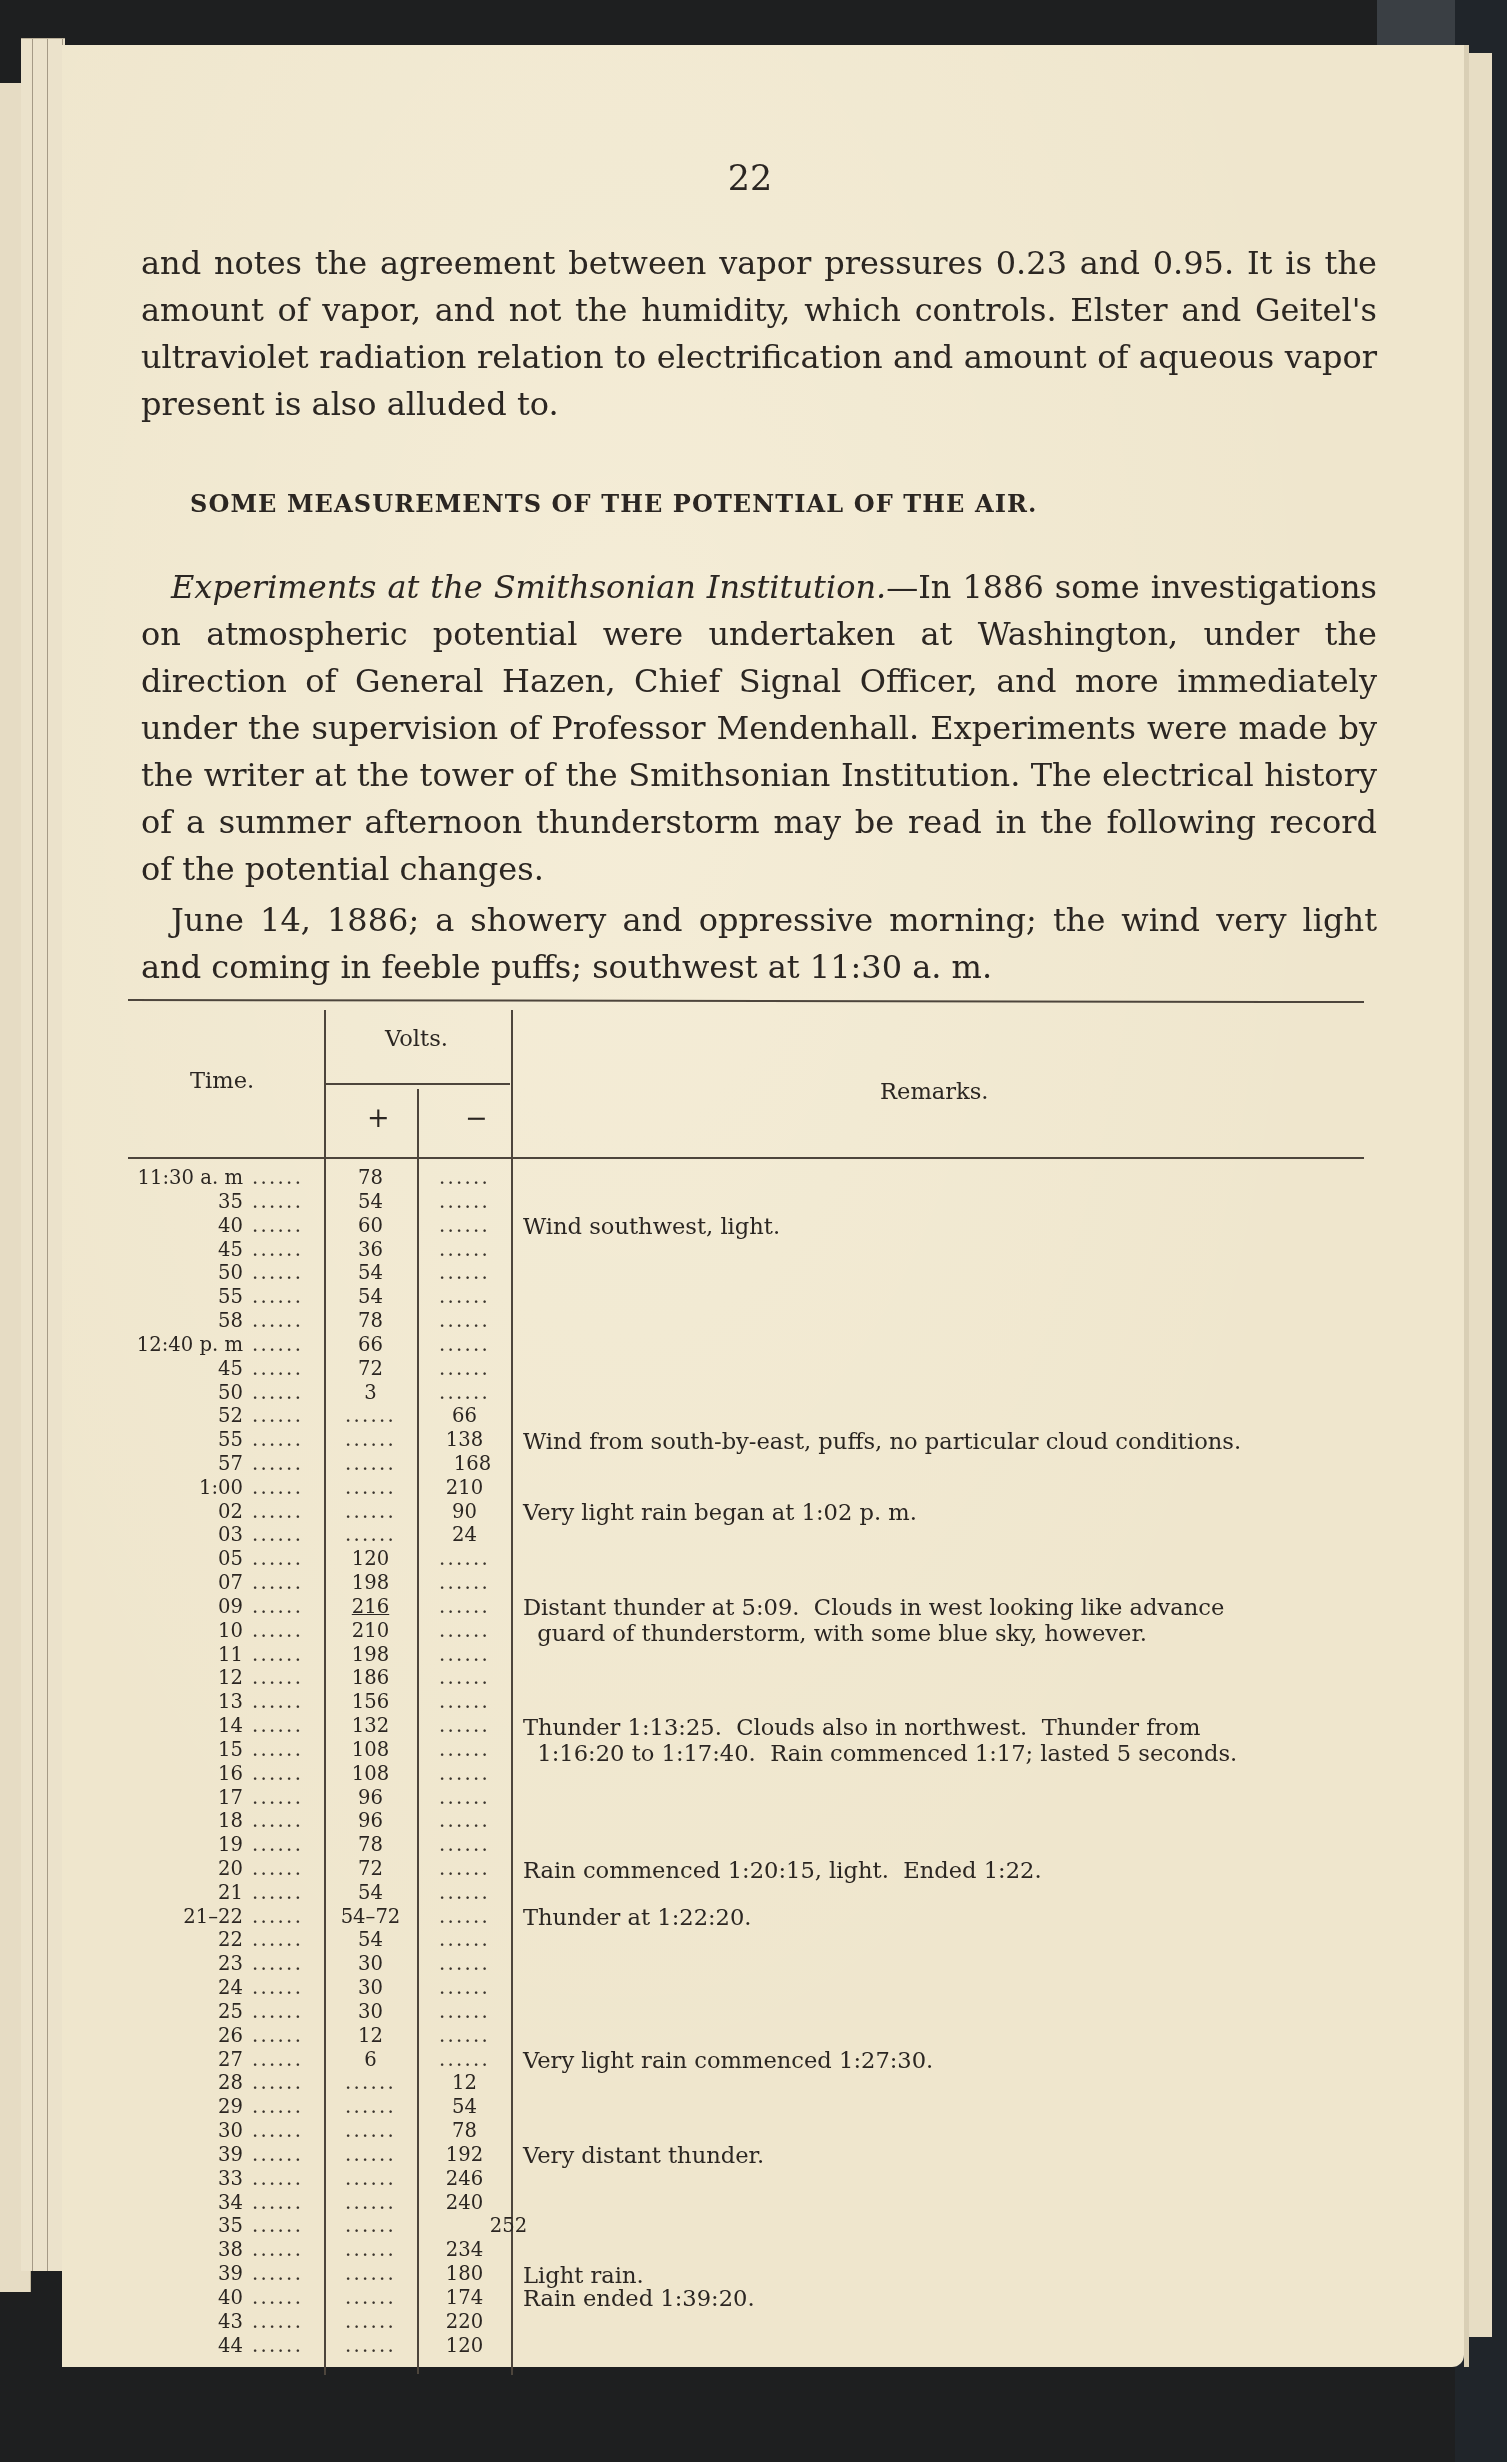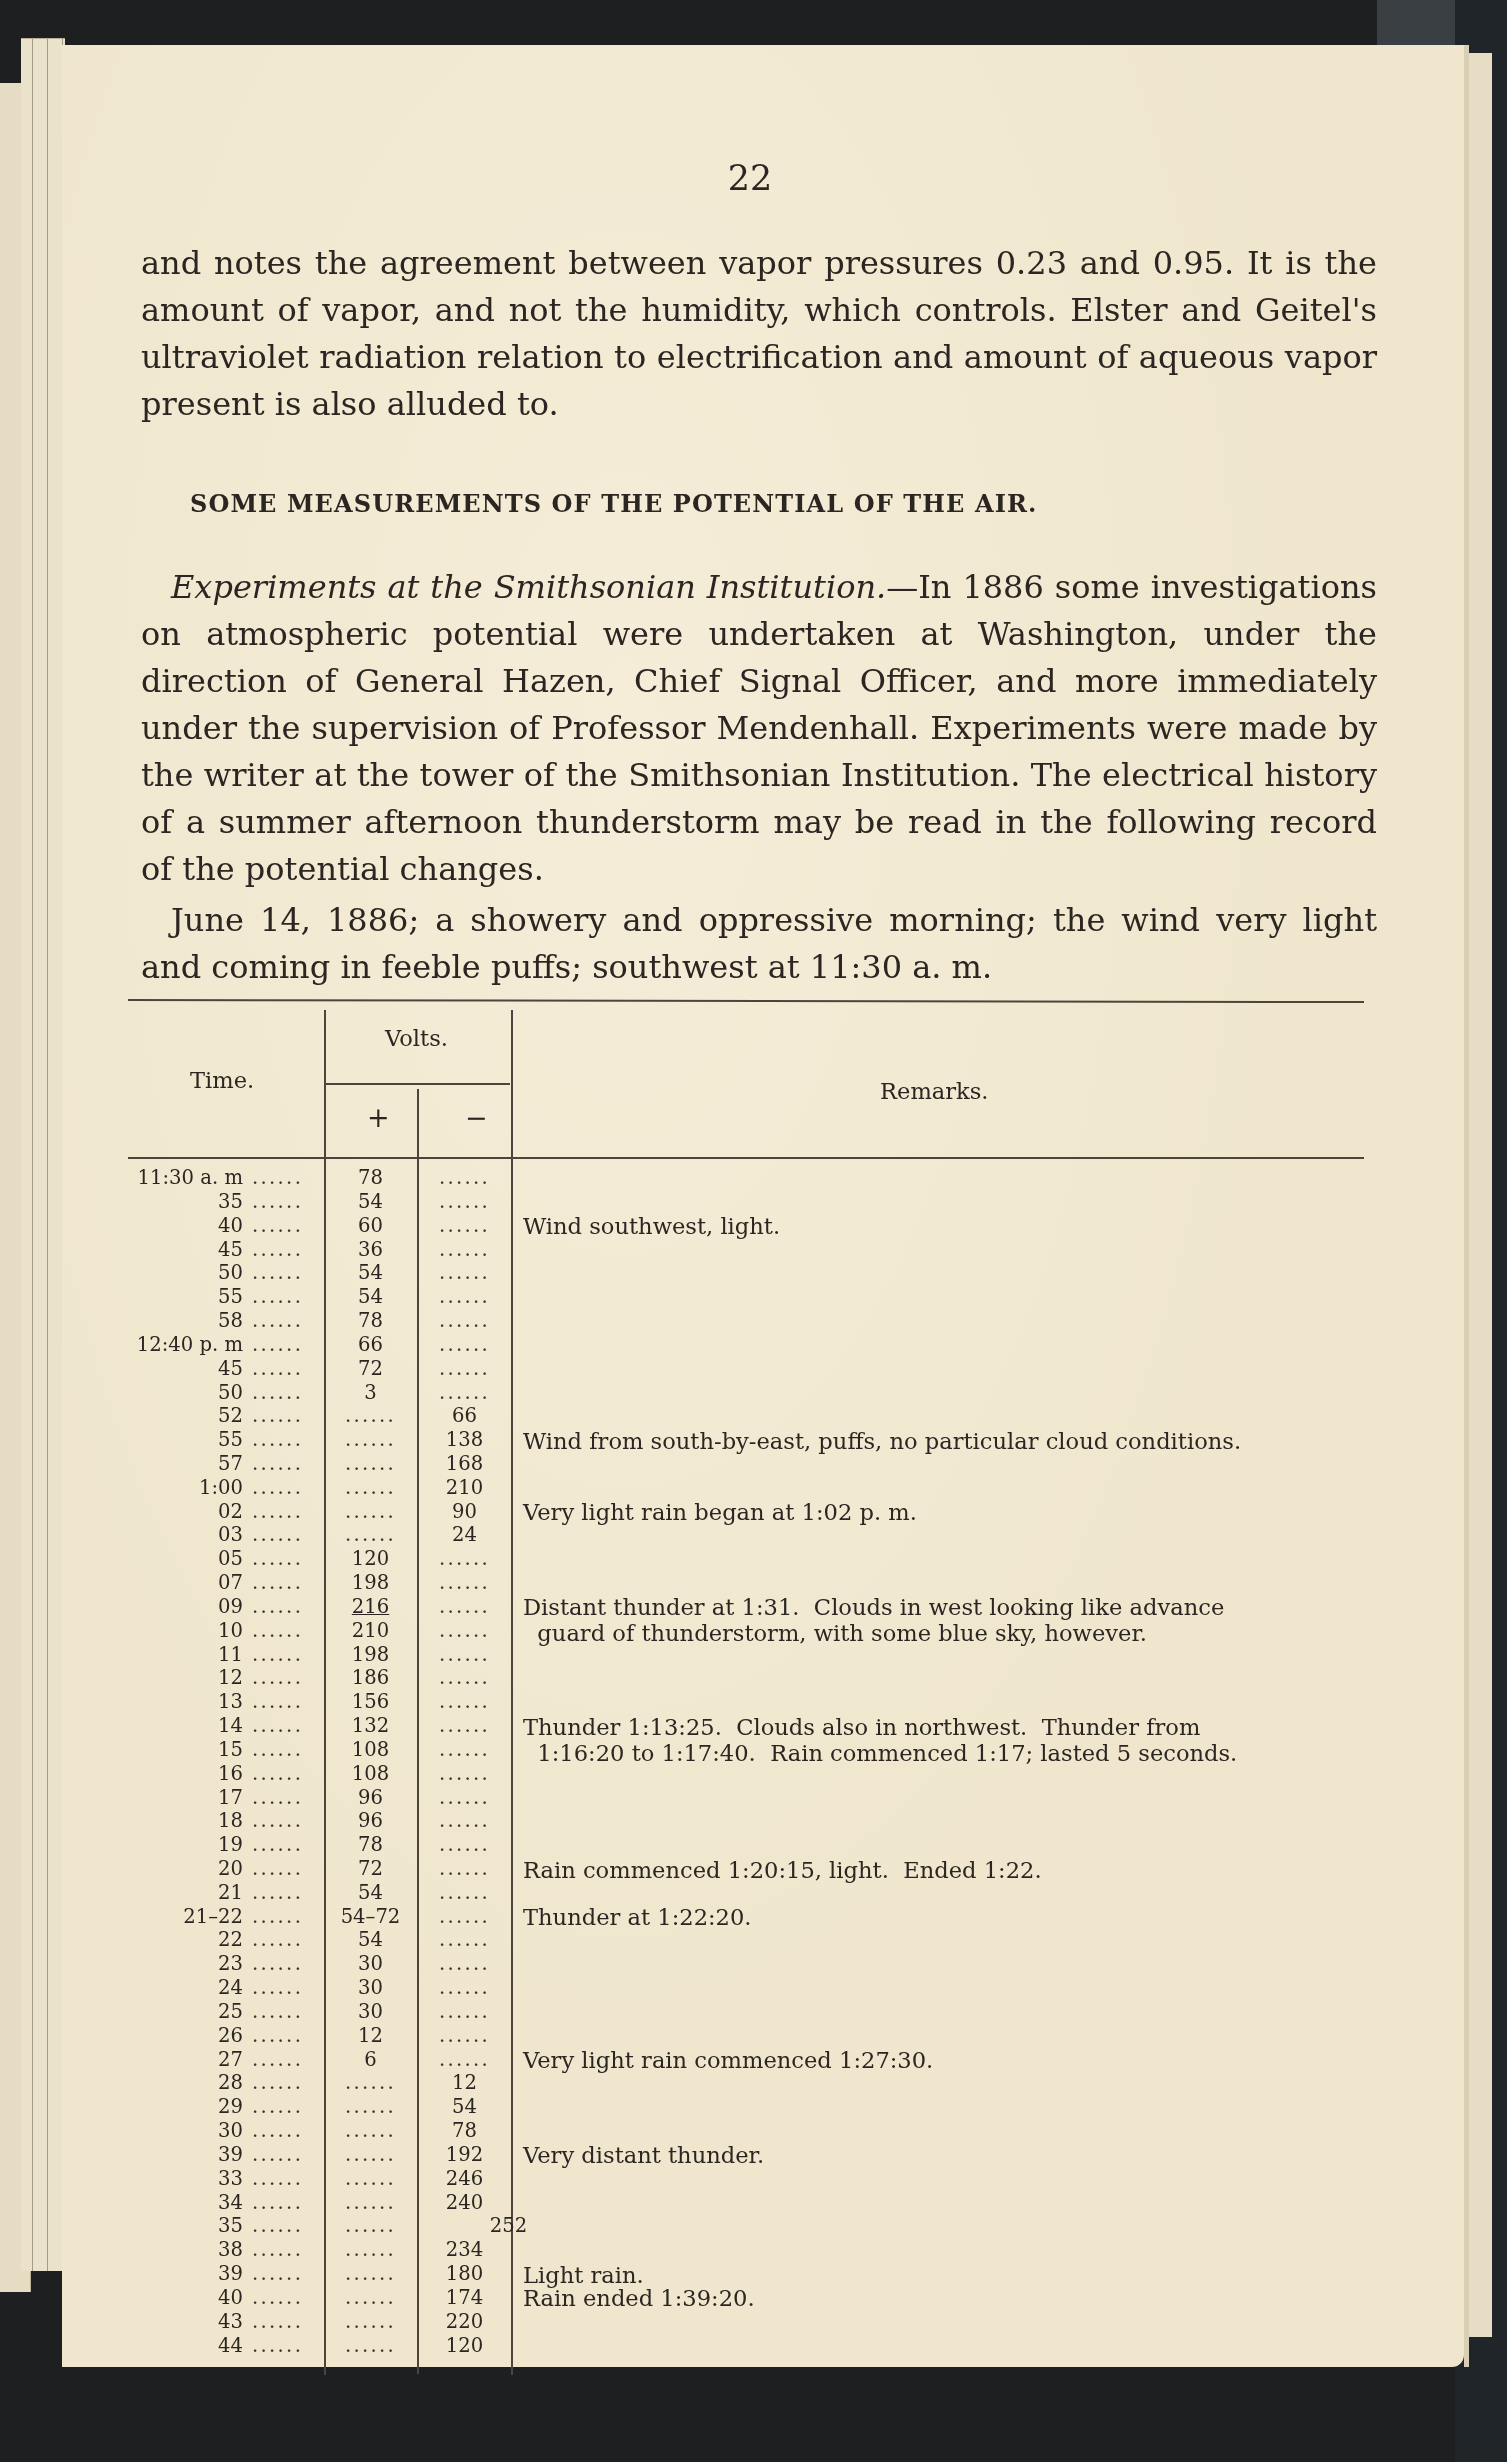--- a/index.html
+++ b/index.html
@@ -110,21 +110,21 @@
             <div class="cell dots" style="left: 175px; top: 1405px;">......</div>
             <div class="cell dots num" style="left: 250px; width: 87px; top: 1405px;">......</div>
             <div class="cell num" style="left: 343px; width: 89px; top: 1405px;">66</div>
             <div class="cell time" style="left: 53px; width: 113px; top: 1429px;">55</div>
             <div class="cell dots" style="left: 175px; top: 1429px;">......</div>
             <div class="cell dots num" style="left: 250px; width: 87px; top: 1429px;">......</div>
             <div class="cell num" style="left: 343px; width: 89px; top: 1429px;">138</div>
             <div class="cell time" style="left: 53px; width: 113px; top: 1453px;">57</div>
             <div class="cell dots" style="left: 175px; top: 1453px;">......</div>
             <div class="cell dots num" style="left: 250px; width: 87px; top: 1453px;">......</div>
-            <div class="cell num" style="left: 343px; width: 89px; top: 1453px;">168</div>
+            <div class="cell num" style="left: 343px; width: 89px; top: 1453px; padding-left: 8px;">168</div>
             <div class="cell time" style="left: 53px; width: 113px; top: 1477px;">1:00</div>
             <div class="cell dots" style="left: 175px; top: 1477px;">......</div>
             <div class="cell dots num" style="left: 250px; width: 87px; top: 1477px;">......</div>
             <div class="cell num" style="left: 343px; width: 89px; top: 1477px;">210</div>
             <div class="cell time" style="left: 53px; width: 113px; top: 1501px;">02</div>
             <div class="cell dots" style="left: 175px; top: 1501px;">......</div>
             <div class="cell dots num" style="left: 250px; width: 87px; top: 1501px;">......</div>
             <div class="cell num" style="left: 343px; width: 89px; top: 1501px;">90</div>
             <div class="cell time" style="left: 53px; width: 113px; top: 1524px;">03</div>
             <div class="cell dots" style="left: 175px; top: 1524px;">......</div>
@@ -262,21 +262,21 @@
             <div class="cell dots" style="left: 175px; top: 2311px;">......</div>
             <div class="cell dots num" style="left: 250px; width: 87px; top: 2311px;">......</div>
             <div class="cell num" style="left: 343px; width: 89px; top: 2311px;">220</div>
             <div class="cell time" style="left: 53px; width: 113px; top: 2335px;">44</div>
             <div class="cell dots" style="left: 175px; top: 2335px;">......</div>
             <div class="cell dots num" style="left: 250px; width: 87px; top: 2335px;">......</div>
             <div class="cell num" style="left: 343px; width: 89px; top: 2335px;">120</div>
             <div class="remark" style="left: 446px; top: 1213px;">Wind southwest, light.</div>
             <div class="remark" style="left: 446px; top: 1428px;">Wind from south-by-east, puffs, no particular cloud conditions.</div>
             <div class="remark" style="left: 446px; top: 1499px;">Very light rain began at 1:02 p. m.</div>
-            <div class="remark" style="left: 446px; top: 1594px;">Distant thunder at 1:31.  Clouds in west looking like advance
+            <div class="remark" style="left: 446px; top: 1594px;">Distant thunder at 5:09.  Clouds in west looking like advance
   guard of thunderstorm, with some blue sky, however.</div>
             <div class="remark" style="left: 446px; top: 1714px;">Thunder 1:13:25.  Clouds also in northwest.  Thunder from
   1:16:20 to 1:17:40.  Rain commenced 1:17; lasted 5 seconds.</div>
             <div class="remark" style="left: 446px; top: 1857px;">Rain commenced 1:20:15, light.  Ended 1:22.</div>
             <div class="remark" style="left: 446px; top: 1904px;">Thunder at 1:22:20.</div>
             <div class="remark" style="left: 446px; top: 2047px;">Very light rain commenced 1:27:30.</div>
             <div class="remark" style="left: 446px; top: 2142px;">Very distant thunder.</div>
             <div class="remark" style="left: 446px; top: 2262px;">Light rain.</div>
             <div class="remark" style="left: 446px; top: 2285px;">Rain ended 1:39:20.</div>
           </div>

